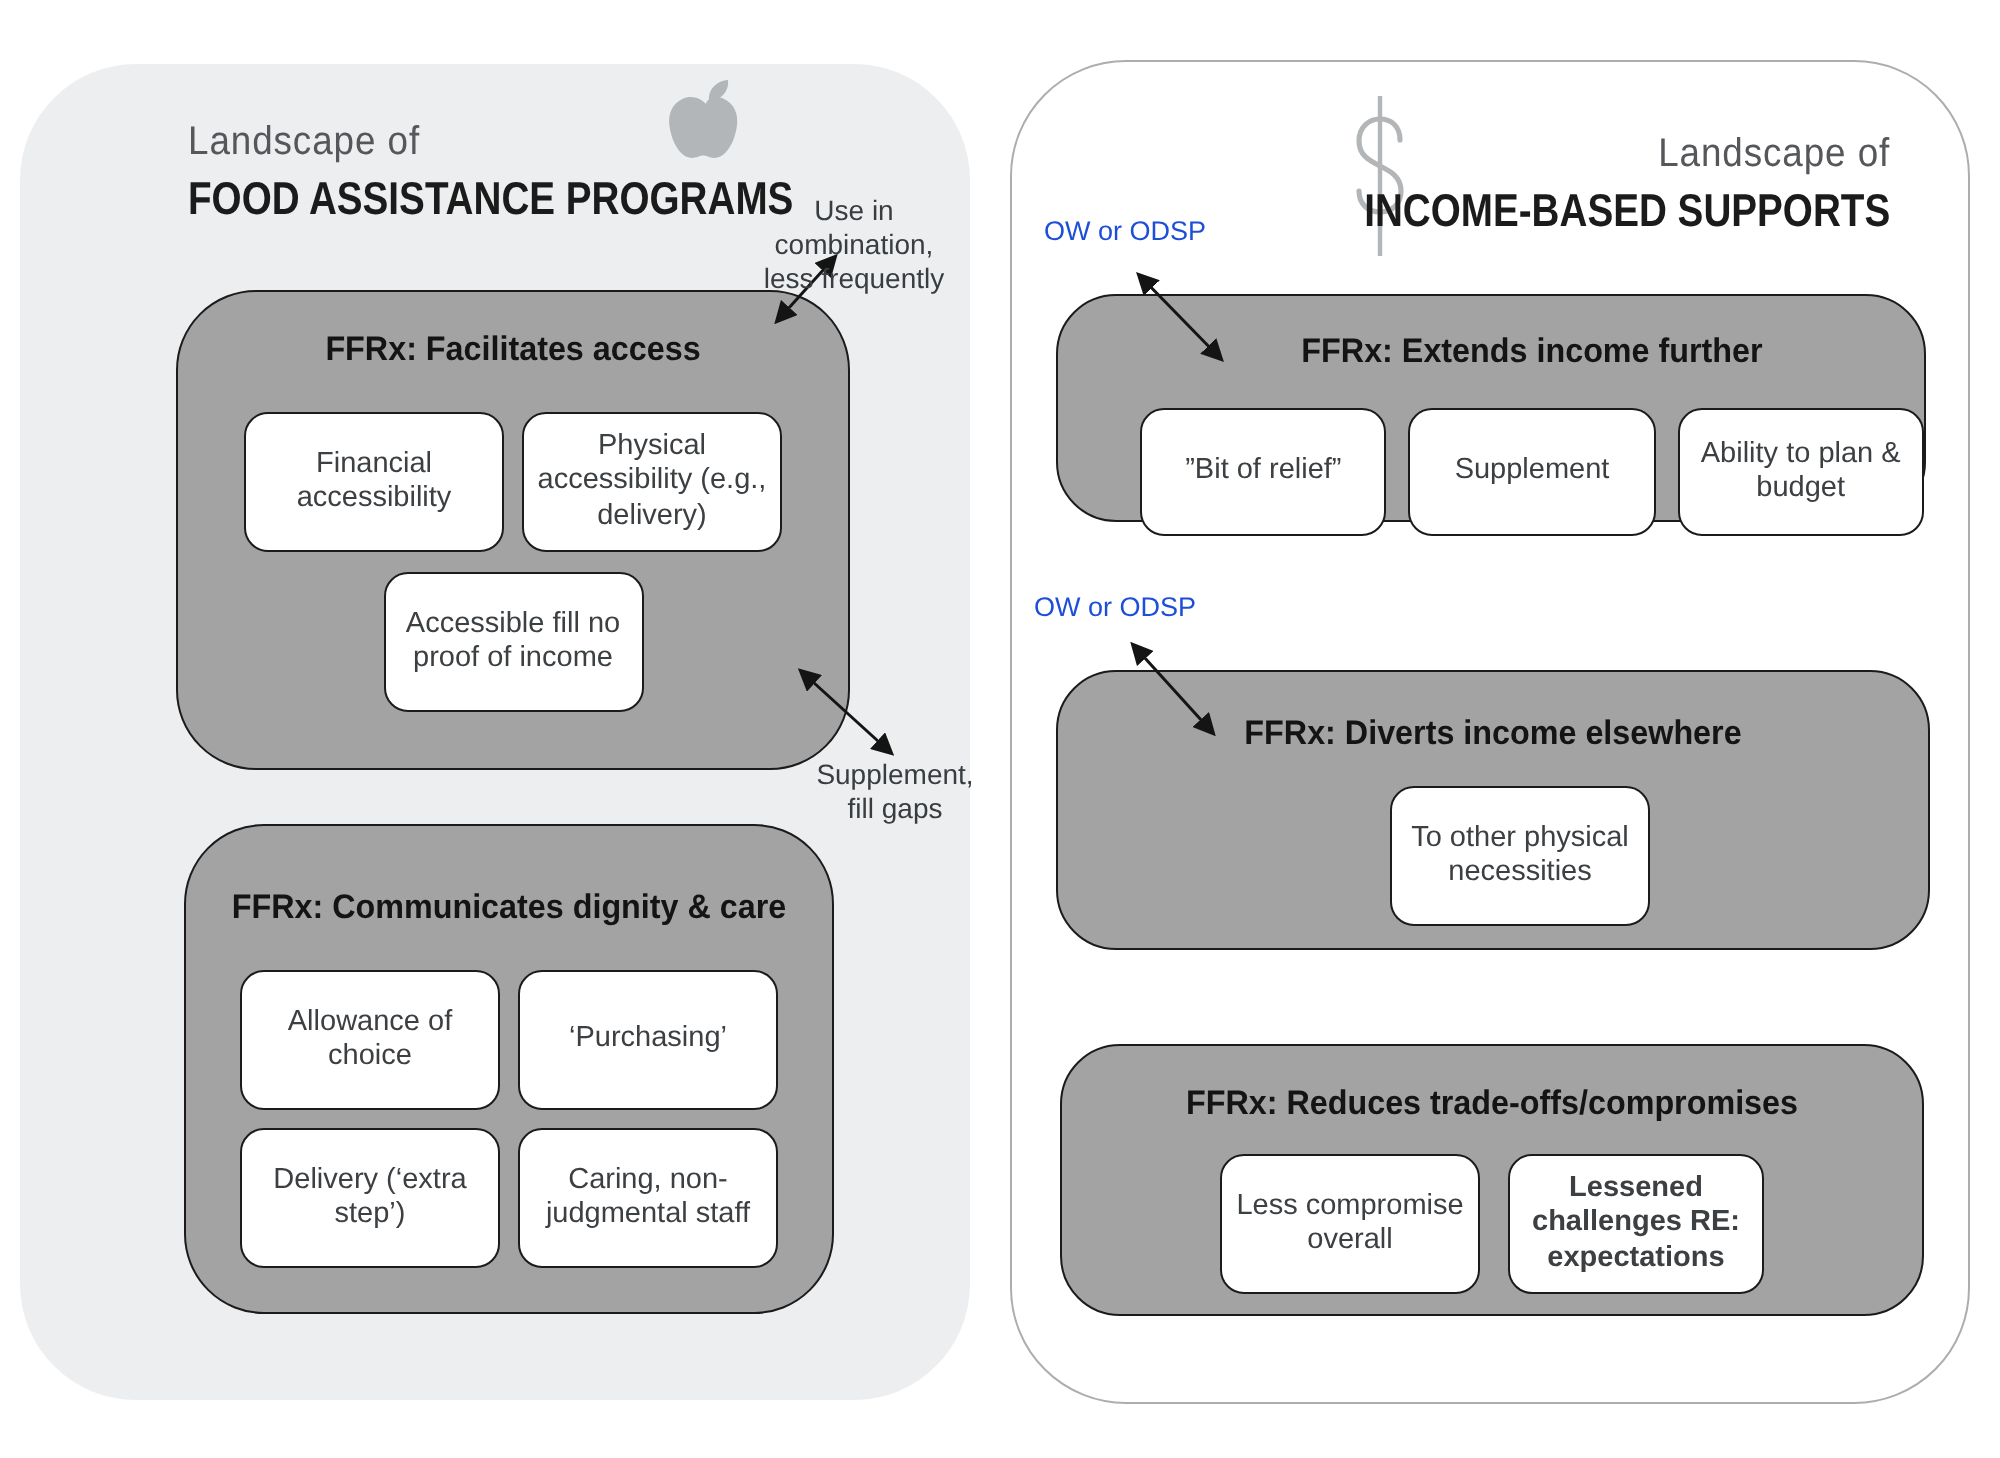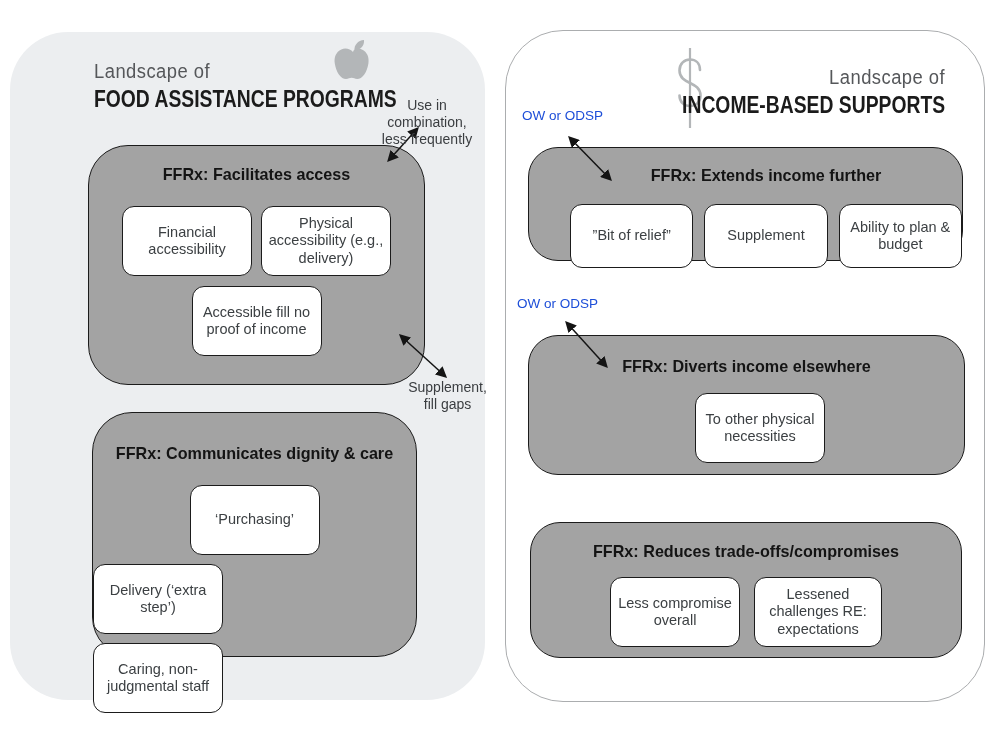--- a/index.html
+++ b/index.html
@@ -39,21 +39,21 @@
     text-align:center;font-weight:bold;font-size:17px;color:#141414;
     transform:scaleX(0.95);white-space:nowrap;
   }
   .row{display:flex;justify-content:center;gap:9px;}
   .item{
     background:#ffffff;border:1.7px solid #1b1b1b;border-radius:12px;
     width:130px;min-height:64px;box-sizing:border-box;
     display:flex;align-items:center;justify-content:center;text-align:center;
     font-size:14.5px;line-height:1.18;color:#3c4043;padding:4px 6px;
   }
-  .item.w140{width:128px;}
+  .item.w140{width:128px;font-weight:bold;}
   .item.h70{min-height:70px;}
   
   .note{
     position:absolute;z-index:6;font-size:14px;line-height:17px;color:#3a3d40;
     text-align:center;white-space:pre-line;
   }
   .note-ow{font-size:13.5px;color:#1d4ed8;text-align:left;white-space:nowrap;}
   
   .icon{position:absolute;z-index:3;}
   
@@ -92,23 +92,24 @@
       <div class="item h70">Physical accessibility (e.g., delivery)</div>
     </div>
     <div class="row" style="margin-top:10px;">
       <div class="item h70">Accessible fill no proof of income</div>
     </div>
   </div>
 
   <div class="group" style="left:92px;top:412px;width:325px;height:245px;">
     <div class="group-header" style="margin-top:31px;">FFRx: Communicates dignity &amp; care</div>
     <div class="row" style="margin-top:21px;">
+      <div class="item h70">Allowance of choice</div>
       <div class="item h70">‘Purchasing’</div>
     </div>
-    <div class="row" style="margin-top:9px;flex-direction:column;">
+    <div class="row" style="margin-top:9px;">
       <div class="item h70">Delivery (‘extra step’)</div>
       <div class="item h70">Caring, non-judgmental staff</div>
     </div>
   </div>
 
   <div class="panel-right"></div>
 
   <div class="icon" style="left:670px;top:46px;">
     <svg width="40" height="84" viewBox="0 0 40 84">
       <line x1="20" y1="2" x2="20" y2="82" stroke="#B3B6B8" stroke-width="2.2"></line>
@@ -120,21 +121,21 @@
     <div class="title-light">Landscape of</div>
     <div class="title-bold">INCOME-BASED SUPPORTS</div>
   </div>
 
   <div class="note note-ow" style="left:522px;top:107px;">OW or ODSP</div>
 
   <div class="note note-ow" style="left:517px;top:295px;">OW or ODSP</div>
 
   <div class="group group-r" style="left:528px;top:147px;width:435px;height:114px;padding-left:41px;">
     <div class="group-header" style="margin-top:18px;">FFRx: Extends income further</div>
-    <div class="row" style="margin-top:18px;gap:11px;">
+    <div class="row" style="margin-top:18px;gap:11px;justify-content:flex-end;">
       <div class="item">”Bit of relief”</div>
       <div class="item">Supplement</div>
       <div class="item">Ability to plan &amp; budget</div>
     </div>
   </div>
 
   <div class="group group-r" style="left:528px;top:335px;width:437px;height:140px;">
     <div class="group-header" style="margin-top:21px;">FFRx: Diverts income elsewhere</div>
     <div class="row" style="margin-top:16px;gap:16px;padding-left:27px;">
       <div class="item h70">To other physical necessities</div>

